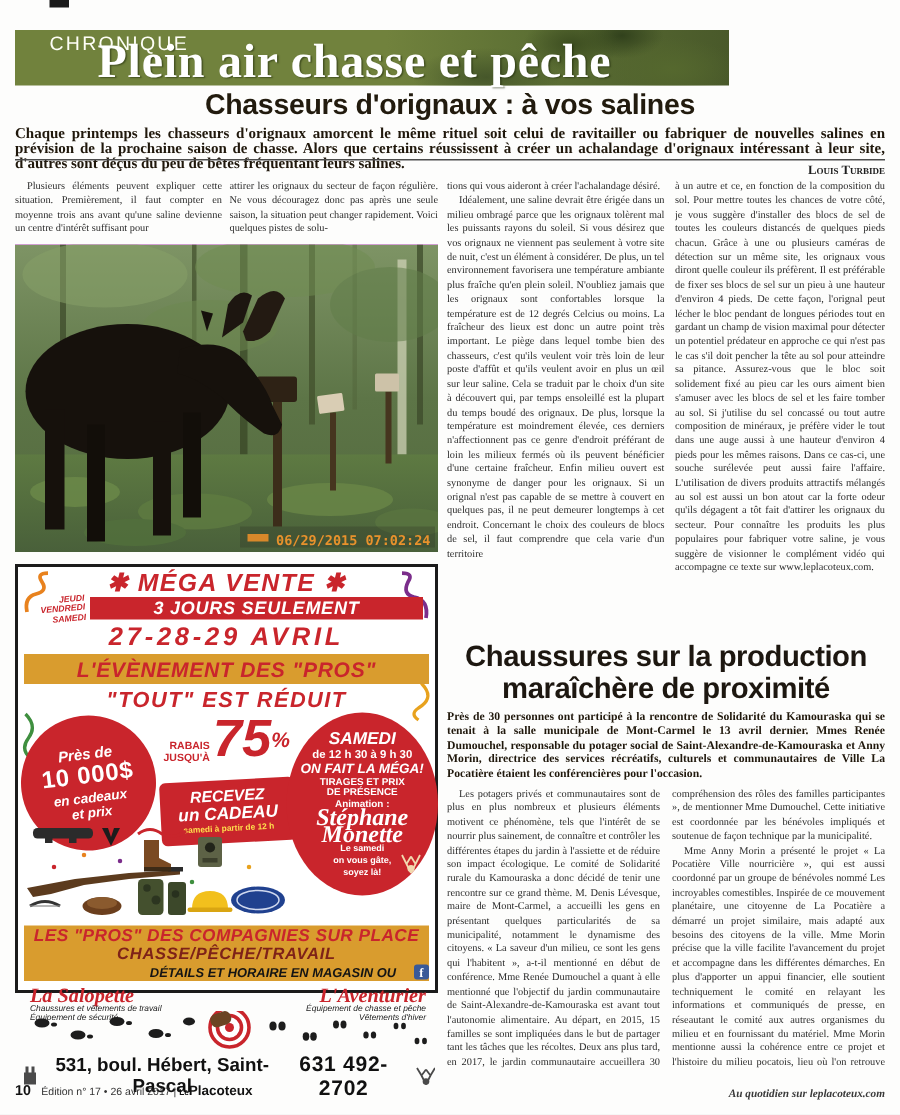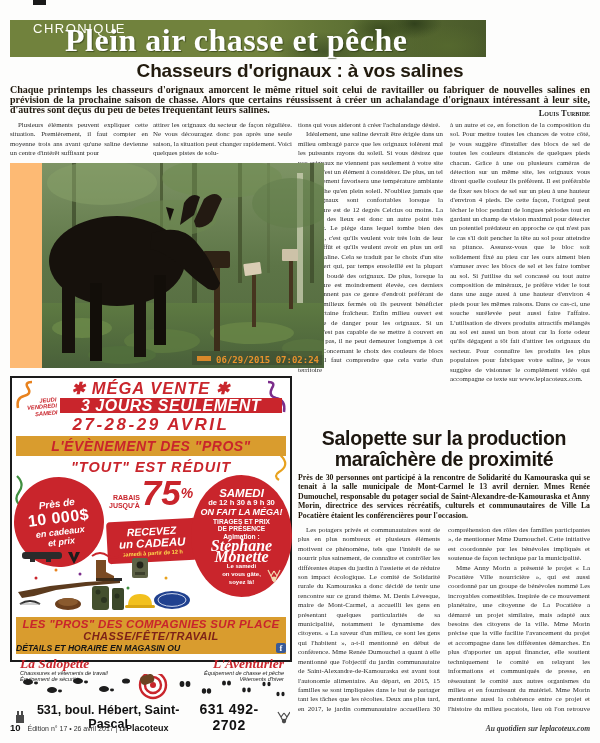--- a/index.html
+++ b/index.html
@@ -29,21 +29,21 @@
 
   
   .col { position:absolute; font-size:6.9px; line-height:9.4px; text-align:justify; color:#2a2a2a; overflow:hidden; }
   .c1 { left:10px;  top:120px; width:138px; height:41px; }
   .c2 { left:153px; top:120px; width:139px; height:41px; }
   .c3 { left:298px; top:120px; width:145px; height:308px; }
   .c4 { left:450px; top:120px; width:140px; height:308px; }
   .indent { text-indent:8px; }
 
   
-  .photo { position:absolute; left:10px; top:163px; width:282px; height:205px; background:#fdba74;padding-left:32px; }
+  .photo { position:absolute; left:10px; top:163px; width:282px; height:205px; background:#d946ef; }
   .photo svg { display:block; }
 
   
   .article2 { position:absolute; left:298px; top:428px; width:292px; height:292px; }
   .a2-title { text-align:center; font-family:"Liberation Sans",sans-serif; font-weight:bold; font-size:19.5px; line-height:20.5px; color:#1d1710; letter-spacing:-.3px; }
   .a2-lead { margin-top:4px; height:48px; overflow:hidden; font-weight:bold; font-size:7.8px; line-height:9.4px; text-align:justify; color:#20180c; }
   .a2-cols { display:flex; gap:8px; margin-top:4px; }
   .a2-col { width:142px; height:188px; overflow:hidden; font-size:6.9px; line-height:9.4px; text-align:justify; color:#2a2a2a; }
 
   
@@ -51,21 +51,21 @@
   .footer-left .pgnum { font-weight:bold; font-size:9.5px; color:#111; margin-right:5px; }
   .footer-left .brand { font-weight:bold; font-size:9px; color:#111; }
   .footer-left .brand-prefix { font-size:5.5px; font-weight:bold; color:#111; }
   .footer-right { position:absolute; right:10px; top:724px; font-style:italic; font-size:7.5px; color:#3a3a3a; font-family:"Liberation Serif",serif;font-weight:bold; }
 
   
   .ad { position:absolute; left:10px; top:376px; width:282px; height:286px; border:2px solid #1b1b1b; background:#fff;
     font-family:"Liberation Sans",sans-serif; }
   .ad-mega { position:absolute; top:1px; left:0; width:100%; text-align:center; font-size:16.5px; font-weight:bold; font-style:italic; color:#c9252c; letter-spacing:1px; }
   .ad-days { position:absolute; top:20px; left:5px; width:40px; text-align:right; font-size:5.8px; line-height:6.4px; font-weight:bold; font-style:italic; color:#c9252c; transform:rotate(-5deg); }
-  .ad-3jours { position:absolute; top:20px; left:48px; width:222px; height:15px; background:#c9252c; color:#fff; text-align:center; font-size:16px; line-height:15px; font-weight:bold; font-style:italic; letter-spacing:.5px; }
+  .ad-3jours { position:absolute; top:20px; left:48px; width:222px; height:15px; background:#c9252c; color:#fff; text-align:center; font-size:12px; line-height:15px; font-weight:bold; font-style:italic; letter-spacing:.5px; }
   .ad-dates { position:absolute; top:37px; left:0; width:100%; text-align:center; font-size:17px; font-weight:bold; font-style:italic; color:#c9252c; letter-spacing:2.5px; }
   .ad-event { position:absolute; top:58px; left:4px; width:270px; height:20px; background:#d99c2e; color:#c9252c; text-align:center; font-size:14px; line-height:20px; font-weight:bold; font-style:italic; letter-spacing:.5px; }
   .ad-tout { position:absolute; top:81px; left:0; width:100%; text-align:center; font-size:14.5px; font-weight:bold; font-style:italic; color:#c9252c; letter-spacing:1px; }
 
   .prize-circle { position:absolute; left:2px; top:99px; width:90px; height:90px; border-radius:50%; background:#c9252c; color:#fff;
     display:flex; flex-direction:column; align-items:center; justify-content:center; transform:rotate(-7deg); text-align:center; }
   .prize-circle .l1 { font-style:italic; font-weight:bold; font-size:10px; }
   .prize-circle .l2 { font-weight:bold; font-size:16px; letter-spacing:.5px; }
   .prize-circle .l3, .prize-circle .l4 { font-style:italic; font-weight:bold; font-size:9px; line-height:10px; }
 
@@ -89,21 +89,21 @@
   .party-circle .p6 { font-weight:bold; font-size:6.6px; line-height:8px; margin-top:1px; }
   .party-circle .p7 { font-weight:bold; font-style:italic; font-size:16px; line-height:10.5px; font-family:"Liberation Serif",serif; }
   .party-circle .p8 { font-weight:bold; font-size:6px; line-height:6.6px; margin-top:1px; }
   .party-circle .deer { position:absolute; right:10px; bottom:14px; }
 
   .products { position:absolute; left:4px; top:170px; width:176px; height:66px; }
 
   .pros-box { position:absolute; left:4px; top:239px; width:270px; height:37px; background:#d99c2e; text-align:center; }
   .pros-box .pb1 { font-weight:bold; font-style:italic; font-size:11.5px; line-height:13px; color:#c9252c; padding-top:1px; letter-spacing:.3px; }
   .pros-box .pb2 { font-weight:bold; font-style:italic; font-size:11px; line-height:11.5px; color:#7e2218; letter-spacing:.5px; }
-  .pros-box .pb3 { font-weight:bold; font-style:italic; font-size:8.6px; line-height:10px; color:#141414; display:flex; align-items:center; justify-content:space-between; gap:1px; }
+  .pros-box .pb3 { font-weight:bold; font-style:italic; font-size:8.6px; line-height:10px; color:#141414; display:flex; align-items:center; justify-content:flex-end; gap:12px; }
   .fb-icon { display:inline-block; width:10px; height:10px; background:#3a5a98; border-radius:2px; color:#fff; font-weight:bold; font-style:normal; font-size:8.5px; line-height:10px; text-align:center; font-family:"Liberation Serif",serif; }
 
   .store-left { position:absolute; left:8px; top:279px; width:120px; }
   .store-right { position:absolute; right:6px; top:279px; width:125px; text-align:right; }
   .store-name { font-family:"Liberation Serif",serif; font-weight:bold; font-style:italic; font-size:13.5px; color:#c9252c; line-height:13px; }
   .store-tag { font-size:5.6px; line-height:6.4px; color:#222; font-style:italic; }
   .tracks { position:absolute; left:4px; top:296px; width:274px; height:27px; }
   .ad-address { position:absolute; left:0; top:323px; width:100%; text-align:center; font-weight:bold; font-size:12.5px; color:#111;
     display:flex; align-items:center; justify-content:center; gap:8px; font-family:"Liberation Sans",sans-serif; }
   .ad-address .phone { font-size:14px; letter-spacing:.5px; }
@@ -316,21 +316,21 @@
             <circle cx="112" cy="40" r="1.5" fill="#3f8f3f"></circle>
             <circle cx="140" cy="8" r="1.5" fill="#c9252c"></circle>
             <circle cx="150" cy="30" r="1.5" fill="#e8a21e"></circle>
             <circle cx="20" cy="30" r="1.5" fill="#c9252c"></circle>
           </g>
       </svg>
     </div>
 
     <div class="pros-box">
       <div class="pb1">LES "PROS" DES COMPAGNIES SUR PLACE</div>
-      <div class="pb2">CHASSE/FÊTE/TRAVAIL</div>
+      <div class="pb2">CHASSE/PÊCHE/TRAVAIL</div>
       <div class="pb3">
         <span>DÉTAILS ET HORAIRE EN MAGASIN OU</span>
         <span class="fb-icon">f</span>
       </div>
     </div>
 
     <div class="store-left">
       <div class="store-name">La Salopette</div>
       <div class="store-tag">Chaussures et vêtements  de travail</div>
       <div class="store-tag">Équipement de sécurité</div>
@@ -384,21 +384,21 @@
       <span>531, boul. Hébert, Saint-Pascal</span>
       <span class="phone">631 492-2702</span>
       <svg width="18" height="14">
           <path d="M9,13 L6,7 L3,2 M6,7 L9,3 M9,13 L12,7 L15,2 M12,7 L9,3" stroke="#4a4a4a" stroke-width="1.2" fill="none"></path>
           <circle cx="9" cy="11" r="2.2" fill="#4a4a4a"></circle>
         </svg>
     </div>
   </div>
 
   <div class="article2">
-    <div class="a2-title">Salopette sur la production maraîchère de proximité</div>
+    <div class="a2-title">Chaussures sur la production maraîchère de proximité</div>
     <div class="a2-lead">Près de 30 personnes ont participé à la rencontre de Solidarité du Kamouraska qui se tenait à la salle municipale de Mont-Carmel le 13 avril dernier. Mmes Renée Dumouchel, responsable du potager social de Saint-Alexandre-de-Kamouraska et Anny Morin, directrice des services récréatifs, culturels et communautaires de Ville La Pocatière étaient les conférencières pour l'occasion.</div>
     <div class="a2-cols">
       <div class="a2-col indent">Les potagers privés et communautaires sont de plus en plus nombreux et plusieurs éléments motivent ce phénomène, tels que l'intérêt de se nourrir plus sainement, de connaître et contrôler les différentes étapes du jardin à l'assiette et de réduire son impact écologique. Le comité de Solidarité rurale du Kamouraska a donc décidé de tenir une rencontre sur ce grand thème. M. Denis Lévesque, maire de Mont-Carmel, a accueilli les gens en présentant quelques particularités de sa municipalité, notamment le dynamisme des citoyens. « La saveur d'un milieu, ce sont les gens qui l'habitent », a-t-il mentionné en début de conférence. Mme Renée Dumouchel a quant à elle mentionné que l'objectif du jardin communautaire de Saint-Alexandre-de-Kamouraska est avant tout l'autonomie alimentaire. Au départ, en 2015, 15 familles se sont impliquées dans le but de partager tant les tâches que les récoltes. Deux ans plus tard, en 2017, le jardin communautaire accueillera 30 familles. « Il faut un bon trois ans pour bien implanter un projet et s'assurer de la</div>
       <div class="a2-col">
         <div>compréhension des rôles des familles participantes », de mentionner Mme Dumouchel. Cette initiative est coordonnée par les bénévoles impliqués et soutenue de façon technique par la municipalité.</div>
         <div class="indent">Mme Anny Morin a présenté le projet « La Pocatière Ville nourricière », qui est aussi coordonné par un groupe de bénévoles nommé Les incroyables comestibles. Inspirée de ce mouvement planétaire, une citoyenne de La Pocatière a démarré un projet similaire, mais adapté aux besoins des citoyens de la ville. Mme Morin précise que la ville facilite l'avancement du projet et accompagne dans les différentes démarches. En plus d'apporter un appui financier, elle soutient techniquement le comité en relayant les informations et communiqués de presse, en réseautant le comité aux autres organismes du milieu et en fournissant du matériel. Mme Morin mentionne aussi la cohérence entre ce projet et l'histoire du milieu pocatois, lieu où l'on retrouve toute la filière de l'agroalimentaire.</div>
       </div>
     </div>
   </div>
 

